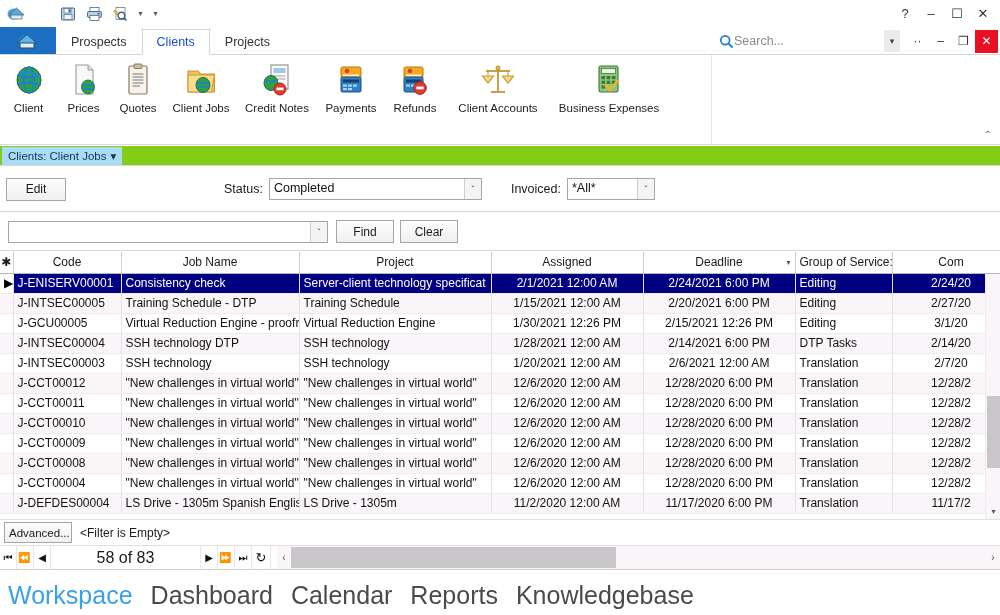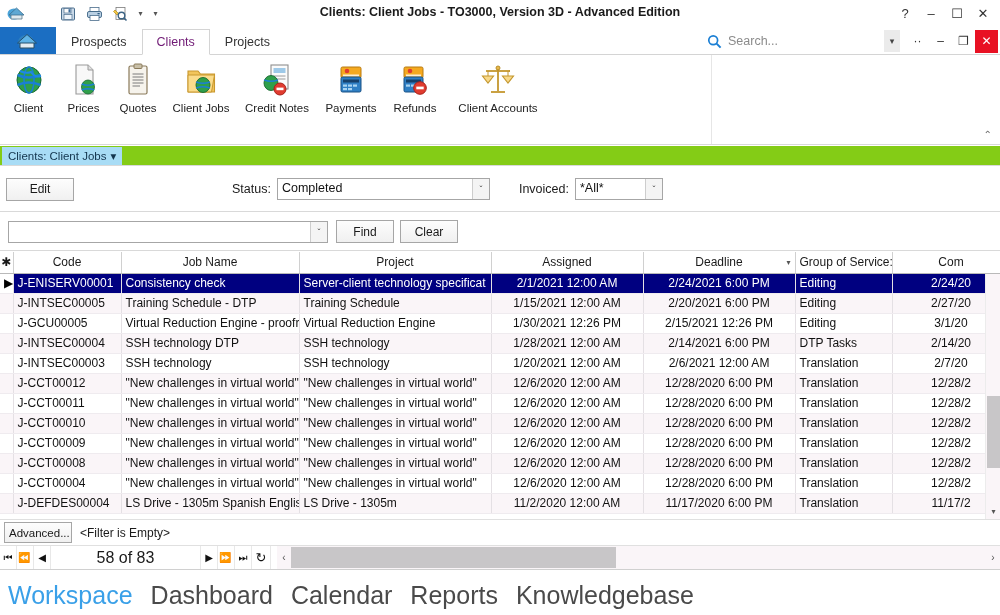--- a/index.html
+++ b/index.html
@@ -47,27 +47,27 @@
   .applogo {
     width: 56px; background: #1b6ec2; display:flex; align-items:center; justify-content:center;
     cursor: pointer;
   }
   .tab {
     padding: 0 14px; display: flex; align-items: center; font-size: 12.5px;
     color: #333; cursor: pointer; border: 1px solid transparent; border-bottom: none;
     margin-top: 2px;
   }
   .tab.active {
-    color: #701a75; background: #ffffff;
+    color: #1d4ed8; background: #ffffff;
     border: 1px solid #d4d4d4; border-bottom: 1px solid #ffffff;
     margin-bottom: -1px;
   }
   .searchwrap {
     position: absolute; right: 100px; top: 3px; height: 22px;
-    display: flex; align-items: center; gap: 6px;
+    display: flex; align-items: center; 
   }
   .search-ico { width: 15px; height: 15px; }
   .search-txt { font-size: 12.5px; color: #8b8b8b; width: 150px; }
   .search-drop {
     width: 16px; height: 22px; background: #ebebeb; display:flex;
     align-items:center; justify-content:center; font-size: 9px; color:#444; cursor:pointer;
   }
   .doc-ctrls { position: absolute; right: 2px; top: 2px; height: 24px; display: flex; align-items: center; }
   .doc-ctrls > div {
     width: 23px; height: 23px; display:flex; align-items:center; justify-content:center;
@@ -237,21 +237,20 @@
         <svg width="17" height="16" viewBox="0 0 17 16">
           <rect x="4" y="1.5" width="9" height="12" fill="#fff" stroke="#7a7a7a" stroke-width="0.8"></rect>
           <path d="M3 4 l3.5 3.5 -1.5 1.5 -3.5 -3.5z" fill="#f5c842" stroke="#b08a1e" stroke-width="0.7"></path>
           <circle cx="9.5" cy="9.5" r="3.3" fill="none" stroke="#3d6484" stroke-width="1.4"></circle>
           <line x1="12" y1="12" x2="14.5" y2="14.5" stroke="#3d6484" stroke-width="1.6"></line>
         </svg>
       </div>
       <div class="qat-arrow">▾</div>
       <div class="qat-arrow">▾</div>
     </div>
-    <div class="title-text">Clients: Client Jobs - TO3000, Version 3D - Advanced Edition</div>
     <div class="win-ctrls">
       <div>?</div>
       <div>–</div>
       <div>☐</div>
       <div>✕</div>
     </div>
   </div>
 
   <div class="tabrow">
     <div class="applogo">
@@ -414,34 +413,53 @@
             <path d="M1.5 13 h11 l-5.5 7 z" fill="#f8d98a" stroke="#c4972e" stroke-width="1.1"></path>
             <path d="M21.5 13 h11 l-5.5 7 z" fill="#f8d98a" stroke="#c4972e" stroke-width="1.1"></path>
             <line x1="7" y1="8" x2="7" y2="13" stroke="#c4972e" stroke-width="1"></line>
             <line x1="27" y1="8" x2="27" y2="13" stroke="#c4972e" stroke-width="1"></line>
             <circle cx="17" cy="5" r="2" fill="#e8b84b" stroke="#b0861f" stroke-width="0.9"></circle>
           </svg>
         </span>
         <span class="rb-lbl">Client Accounts</span>
       </div>
 
+      <div class="rb-item" style="width:118px">
+        <span class="rb-ico">
+          <svg width="30" height="34" viewBox="0 0 30 34">
+            <rect x="5" y="3" width="19" height="26" rx="1.5" fill="#8ec77f" stroke="#3f7a34" stroke-width="1.1"></rect>
+            <rect x="7.5" y="5.5" width="14" height="5" fill="#eef6ea" stroke="#3f7a34" stroke-width="0.8"></rect>
+            <g fill="#3f7a34">
+              <rect x="7.5" y="13" width="3.6" height="3.2"></rect>
+              <rect x="12.7" y="13" width="3.6" height="3.2"></rect>
+              <rect x="17.9" y="13" width="3.6" height="3.2"></rect>
+              <rect x="7.5" y="17.7" width="3.6" height="3.2"></rect>
+              <rect x="12.7" y="17.7" width="3.6" height="3.2"></rect>
+              <rect x="17.9" y="17.7" width="3.6" height="3.2"></rect>
+              <rect x="7.5" y="22.4" width="3.6" height="3.2"></rect>
+            </g>
+            <path d="M11 22 l5 5 l8 -10" fill="none" stroke="#f0b429" stroke-width="2.6"></path>
+          </svg>
+        </span>
+        <span class="rb-lbl">Business Expenses</span>
+      </div>
 
     </div>
     <div class="ribbon-collapse">⌃</div>
   </div>
 
   <div class="doctabbar">
     <div class="doctab">
       <span>Clients: Client Jobs</span>
       <span>▾</span>
     </div>
   </div>
 
   <div class="filterbar">
-    <button class="btn" style="margin-left:6px;width:68px">Edit</button>
+    <button class="btn" style="margin-left:6px;width:60px">Edit</button>
 
     <span class="lbl" style="margin-left:158px">Status:</span>
 
     <div class="combo" style="width:213px;margin-left:6px">
       <span class="val">Completed</span>
       <span class="arr">ˇ</span>
     </div>
 
     <span class="lbl" style="margin-left:29px">Invoiced:</span>
 

